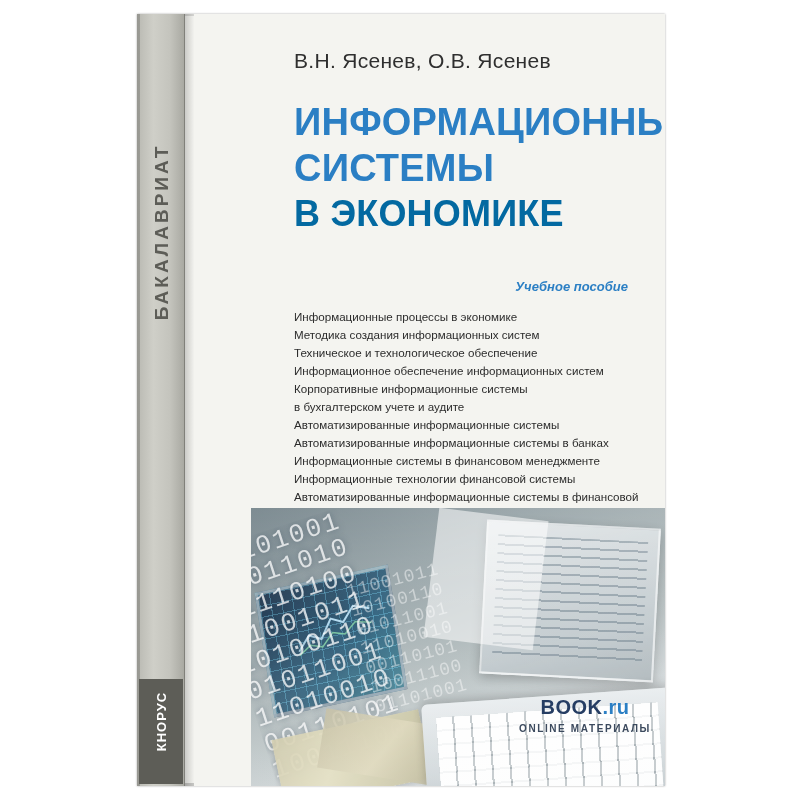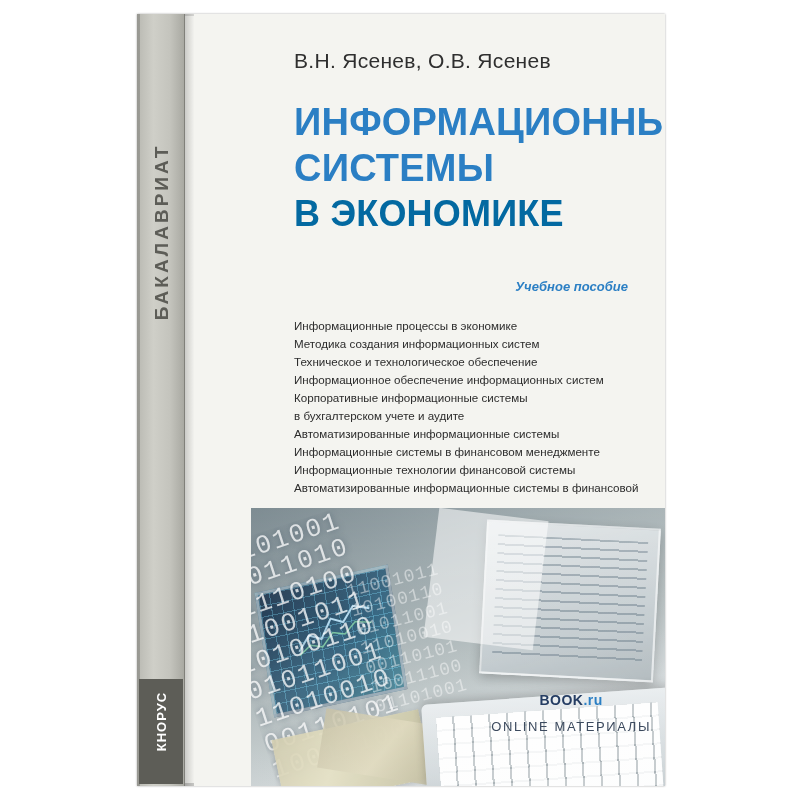--- a/index.html
+++ b/index.html
@@ -135,21 +135,21 @@
     font-size: 13px;
     font-weight: bold;
     color: #2b7fc4;
     text-align: right;
     font-style: italic;
   }
 
   .toc {
     position: absolute;
     left: 100px;
-    top: 303px;
+    top: 294px;
     width: 390px;
   }
 
   .toc-item {
     font-size: 11.6px;
     color: #2c2c2c;
     line-height: 1.55;
     white-space: nowrap;
   }
 
@@ -306,35 +306,36 @@
   
   .badge {
     position: absolute;
     right: 14px;
     bottom: 52px;
     text-align: center;
     color: #1f3b63;
   }
 
   .badge-title {
-    font-size: 14px;
+    font-size: 20px;
     font-weight: bold;
     letter-spacing: 0.5px;
     color: #253d63;
   }
 
   .badge-title .ru {
     color: #2b7fc4;
   }
 
   .badge-sub {
-    font-size: 13px;
+    font-size: 10px;
     letter-spacing: 1.6px;
     color: #3c4a5e;
-    margin-top: 11px;
+    margin-top: 4px;
+    font-weight: bold;
   }
 
   .cursor {
     position: absolute;
     right: 6px;
     bottom: 38px;
     width: 0;
     height: 0;
   }
 
@@ -392,20 +393,21 @@
       <div class="subtitle">Учебное пособие</div>
 
       <div class="toc">
         <div class="toc-item">Информационные процессы в экономике</div>
         <div class="toc-item">Методика создания информационных систем</div>
         <div class="toc-item">Техническое и технологическое обеспечение</div>
         <div class="toc-item">Информационное обеспечение информационных систем</div>
         <div class="toc-item">Корпоративные информационные системы</div>
         <div class="toc-item">в бухгалтерском учете и аудите</div>
         <div class="toc-item">Автоматизированные информационные системы</div>
+        <div class="toc-item">Автоматизированные информационные системы в банках</div>
         <div class="toc-item">Информационные системы в финансовом менеджменте</div>
         <div class="toc-item">Информационные технологии финансовой системы</div>
         <div class="toc-item">Автоматизированные информационные системы в финансовой</div>
       </div>
 
       <div class="photo">
 
         <div class="photo-monitor">
           <div class="photo-monitor-lines"></div>
         </div>

